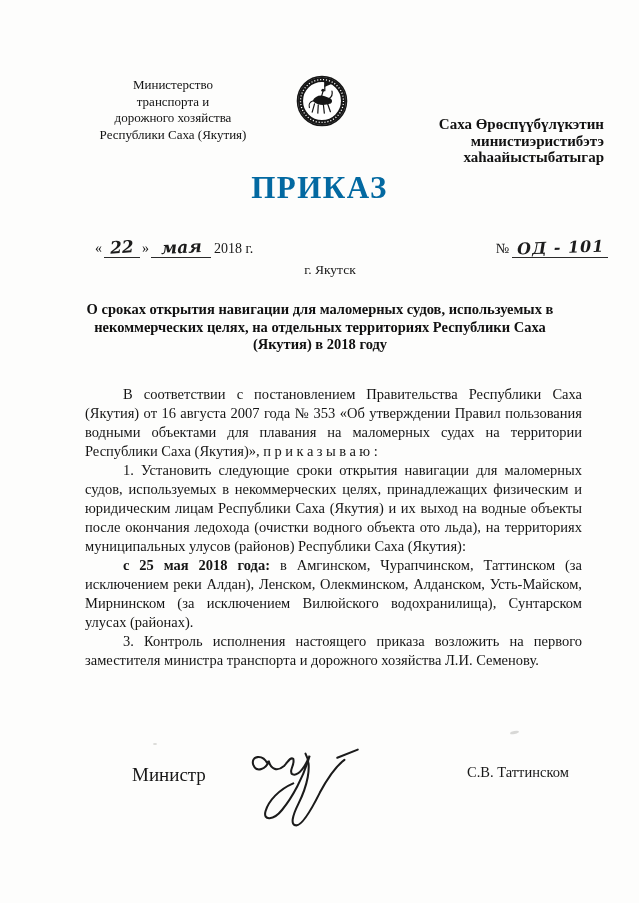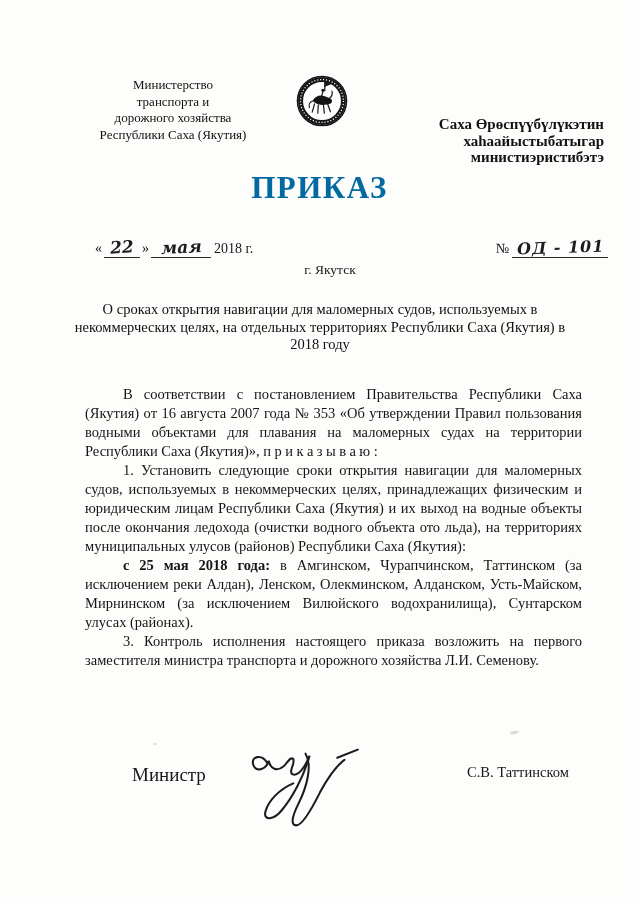--- a/index.html
+++ b/index.html
@@ -41,21 +41,21 @@
   }
   .hand-day{transform:rotate(-4deg);}
   .hand-month{transform:rotate(-3deg);}
   .hand-num{font-size:16px;transform:rotate(-2deg);letter-spacing:1px;}
   .place{
     position:absolute;top:262px;left:0;width:660px;text-align:center;font-size:13.5px;
   }
   
   .subject{
     position:absolute;top:301px;left:72px;width:496px;text-align:center;
-    font-weight:normal;font-size:14.5px;line-height:17.6px;color:#101010;
+    font-weight:bold;font-size:14.5px;line-height:17.6px;color:#101010;
   }
   
   .body-text{
     position:absolute;top:385px;left:85px;width:497px;
     font-size:14.5px;line-height:19px;text-align:justify;color:#151515;
   }
   .body-text p{margin:0;text-indent:38px;}
   .spaced{letter-spacing:3.5px;}
   .bold{font-weight:bold;margin-top:25px;}
   
@@ -95,22 +95,22 @@
         <path d="M26,34 l-0.5,9"></path>
         <path d="M31.5,34 l1,9"></path>
         <path d="M36,33 l3,8.5"></path>
         <path d="M20,30 c-3,1 -4.5,4 -3.5,7"></path>
       </g>
     </svg>
   </div>
 
   <div class="hdr-right">
     <div>Саха Өрөспүүбүлүкэтин</div>
+    <div>министиэристибэтэ</div>
     <div>хаһаайыстыбатыгар</div>
-    <div>министиэристибэтэ</div>
   </div>
 
   <div class="doc-title">ПРИКАЗ</div>
 
   <div class="dateline">
     <span>«</span><span class="blank blank-day"><span class="hand hand-day">22</span></span><span>»</span><span class="blank blank-month"><span class="hand hand-month">мая</span></span><span>2018 г.</span>
   </div>
 
   <div class="numline">
     <span>№</span><span class="blank blank-num"><span class="hand hand-num">ОД - 101</span></span>

